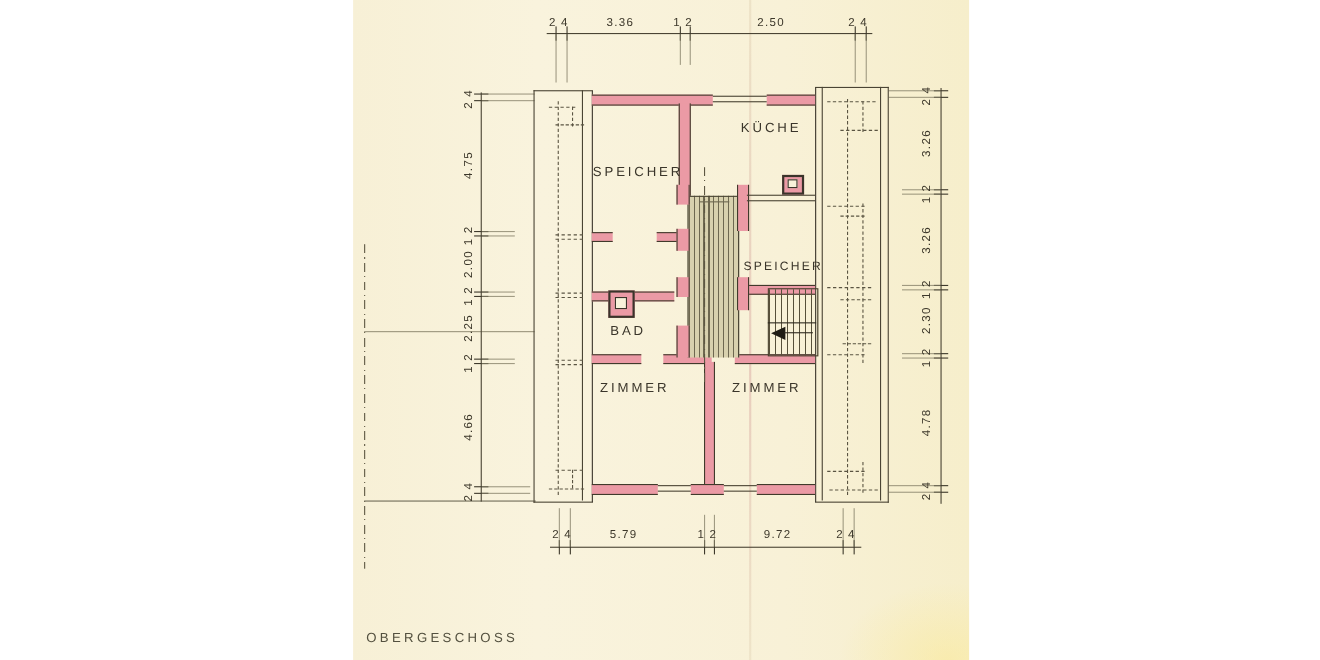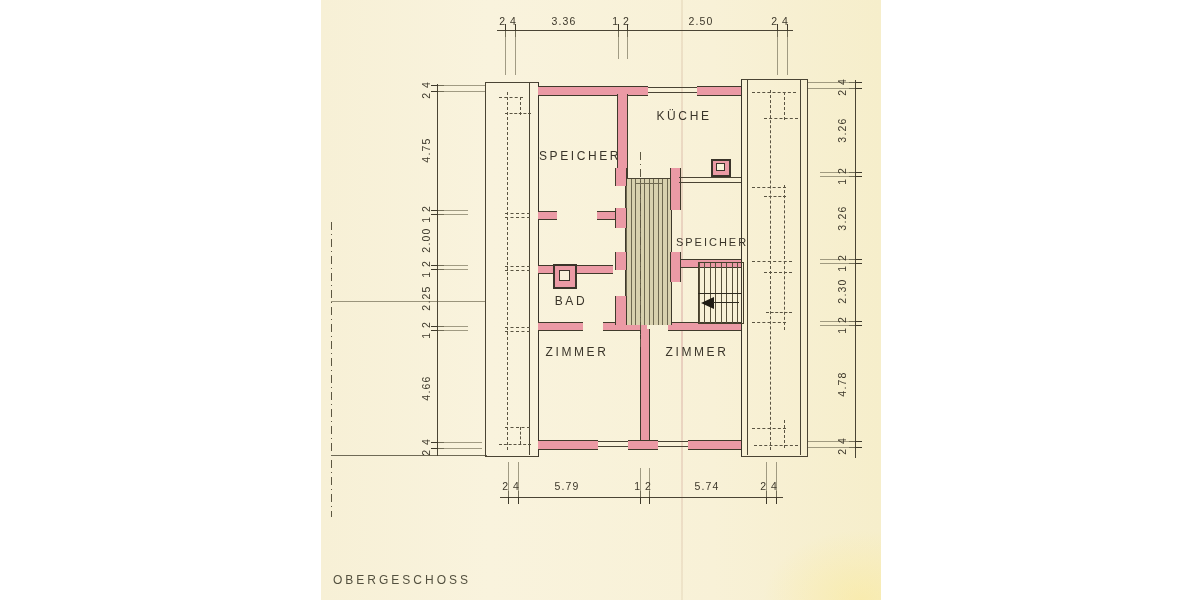--- a/index.html
+++ b/index.html
@@ -83,21 +83,21 @@
   <div class="vtick" style="left:455px;top:491px;"></div>
   <div class="ext-v" style="left:187px;top:462px;height:35px;"></div>
   <div class="ext-v" style="left:197px;top:462px;height:35px;"></div>
   <div class="ext-v" style="left:319px;top:468px;height:29px;"></div>
   <div class="ext-v" style="left:328px;top:468px;height:29px;"></div>
   <div class="ext-v" style="left:445px;top:462px;height:35px;"></div>
   <div class="ext-v" style="left:455px;top:462px;height:35px;"></div>
   <div class="hdim wide" style="left:192px;top:486px;">24</div>
   <div class="hdim" style="left:246px;top:486px;">5.79</div>
   <div class="hdim wide" style="left:324px;top:486px;">12</div>
-  <div class="hdim" style="left:386px;top:486px;">5.74</div>
+  <div class="hdim" style="left:386px;top:486px;">9.72</div>
   <div class="hdim wide" style="left:450px;top:486px;">24</div>
 
   <div class="vline" style="left:116px;top:84px;height:372px;"></div>
   <div class="htick" style="left:110px;top:85px;"></div>
   <div class="htick" style="left:110px;top:91px;"></div>
   <div class="htick" style="left:110px;top:210px;"></div>
   <div class="htick" style="left:110px;top:214px;"></div>
   <div class="htick" style="left:110px;top:265px;"></div>
   <div class="htick" style="left:110px;top:269px;"></div>
   <div class="htick" style="left:110px;top:326px;"></div>
@@ -241,21 +241,21 @@
   <div class="chimI" style="left:395px;top:163px;width:7px;height:6px;"></div>
   <div class="chimO" style="left:232px;top:264px;width:20px;height:21px;"></div>
   <div class="chimI" style="left:238px;top:270px;width:9px;height:9px;"></div>
 
   <div class="stair" style="left:377px;top:262px;width:44px;height:60px;"></div>
   <div class="hline" style="left:377px;top:293px;width:44px;background:#2e2a1e;"></div>
   <div class="arrowL" style="left:380px;top:297px;"></div>
   <div class="hline" style="left:392px;top:302px;width:26px;background:#2e2a1e;"></div>
 
   <div class="room" style="left:259px;top:156px;">SPEICHER</div>
-  <div class="room" style="left:363px;top:116px;">KÜCHE</div>
+  <div class="room" style="left:380px;top:116px;">KÜCHE</div>
   <div class="room small" style="left:391px;top:242px;">SPEICHER</div>
   <div class="room" style="left:250px;top:301px;">BAD</div>
   <div class="room" style="left:256px;top:352px;">ZIMMER</div>
   <div class="room" style="left:376px;top:352px;">ZIMMER</div>
 
   <div class="title" style="left:12px;top:573px;">OBERGESCHOSS</div>
 
  </div>
 </div>
 

